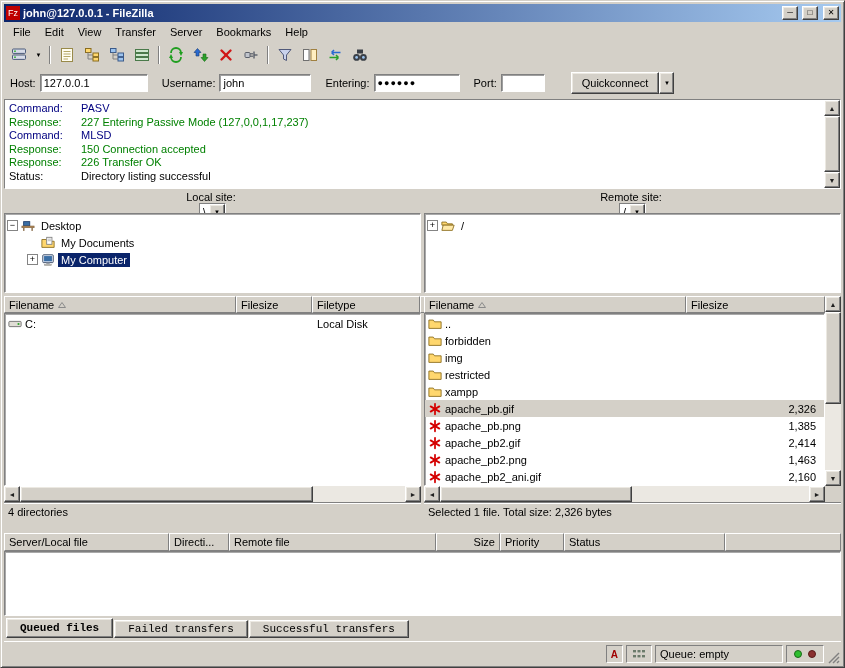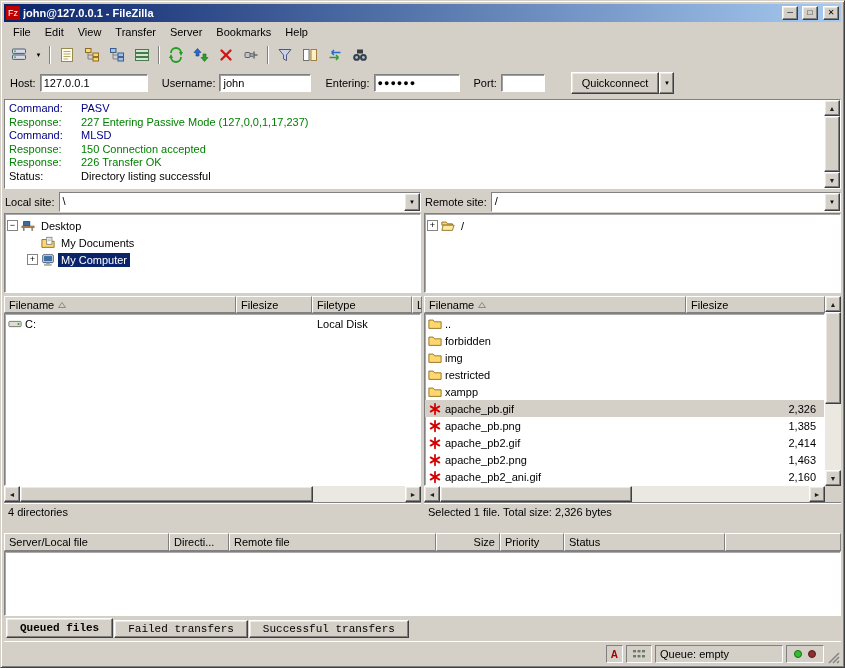--- a/index.html
+++ b/index.html
@@ -64,21 +64,21 @@
           display:flex; align-items:center; justify-content:center; padding:0; }
   .vtrack { flex:1; position:relative; }
   .vthumb { position:absolute; left:0; width:16px; }
   .hscroll { height:16px; display:flex; background:#ebe8e2; }
   .htrack { flex:1; position:relative; }
   .hthumb { position:absolute; top:0; height:16px; }
   .sb-corner { width:16px; height:16px; background:#d4d0c8; }
   
   .main { display:flex; gap:3px; margin-top:2px; flex:none; }
   .pane { width:417px; display:flex; flex-direction:column; }
-  .site-row { height:22px; display:flex; align-items:center; }
+  .site-row { height:22px; display:flex; align-items:center;flex-direction:column; }
   .site-label { margin:0 4px 0 1px; white-space:nowrap; }
   .combo { flex:1; height:20px; display:flex; align-items:stretch; }
   .combo-text { flex:1; padding:2px 3px; background:#fff; overflow:hidden; white-space:nowrap; }
   .combo-btn { width:16px; font-size:6px; display:flex; align-items:center; justify-content:center; }
   .tree { height:80px; margin:0 0 3px 0; padding:3px 2px; overflow:hidden; }
   .tree-item { height:17px; display:flex; align-items:center; white-space:nowrap; }
   .expander { width:11px; height:11px; flex:none; border:1px solid #848484; background:#fff;
               font-size:9px; line-height:9px; text-align:center; margin-right:3px; }
   .t-icon { margin-right:3px; }
   .tree-label { padding:1px 3px; }
@@ -92,21 +92,21 @@
            display:flex; align-items:center; gap:4px; padding:0 4px; overflow:hidden;
            white-space:nowrap; flex:none; }
   .hcell.fill { flex:1; }
   .list-body { flex:1; overflow:hidden; padding:1px 0 0 0; }
   .frow { height:17px; display:flex; align-items:center; white-space:nowrap; }
   .frow.selected { background:#d4d0c8; }
   .fcell-name { display:flex; align-items:center; gap:3px; padding-left:3px; overflow:hidden; flex:none; }
   .fcell-size { text-align:right; padding-right:8px; flex:none; }
   .fcell-size.fill { flex:1; }
   .fcell-type { padding-left:4px; }
-  .w-name-l { width:232px; } .w-size-l { width:76px; } .w-type-l { width:100px; }
+  .w-name-l { width:232px; } .w-size-l { width:76px; } .w-type-l { width:108px; }
   .w-name-r { width:262px; }
   .pane-status { height:19px; flex:none; border-top:1px solid #808080;
                  box-shadow: inset 0 1px 0 #fff; padding:3px 4px 0; white-space:nowrap; overflow:hidden; }
   
   .queue-header { display:flex; height:18px; flex:none; margin-top:12px; background:#d4d0c8; }
   .qw0 { width:165px; } .qw1 { width:60px; } .qw2 { width:207px; }
   .qw3 { width:64px; justify-content:flex-end; } .qw4 { width:64px; } .qw5 { width:161px; }
   .queue-body { flex:1; min-height:30px; }
   .tabs { height:20px; flex:none; margin-top:2px; display:flex; align-items:flex-end; padding-left:2px; }
   .tab { height:18px; padding:2px 13px; margin-right:1px; white-space:nowrap;font-family:Liberation Mono, monospace; }

